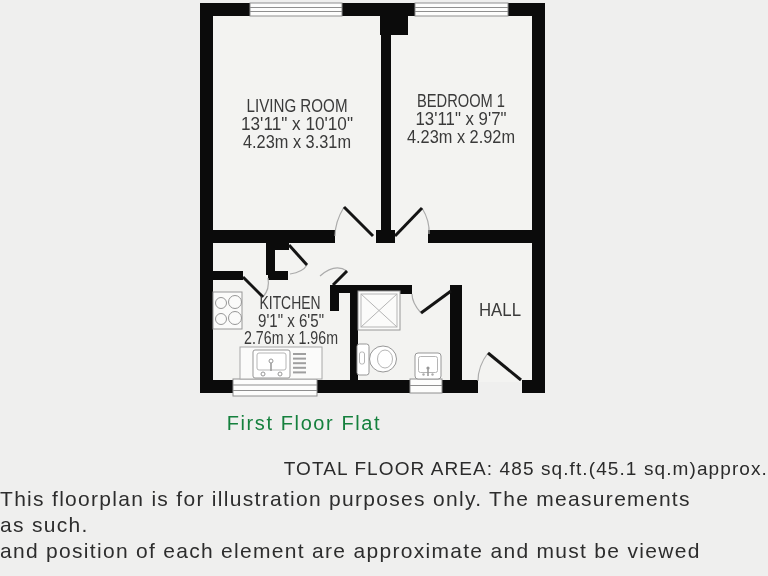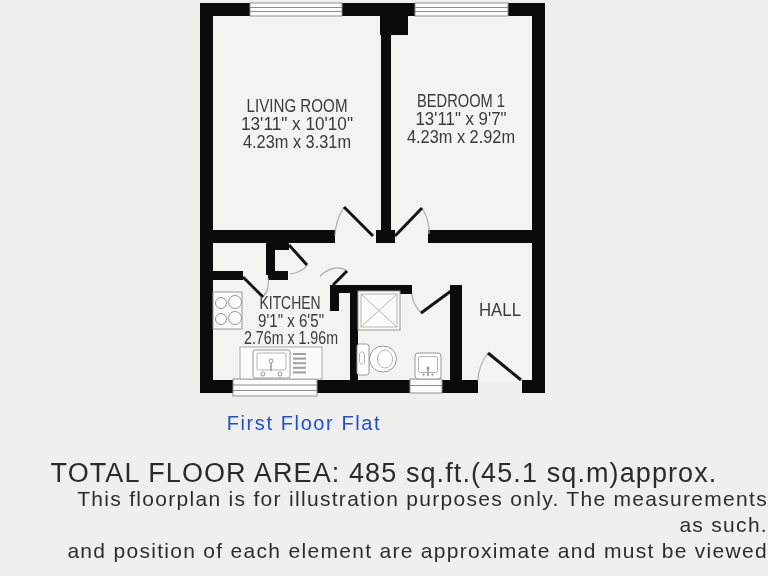--- a/index.html
+++ b/index.html
@@ -10,29 +10,29 @@
     color:#2d2d2d;
   }
   .plan-svg{position:absolute;left:0;top:0;}
   .plan-label{
     fill:#3a3a3a;
     font-family:"Liberation Sans",sans-serif;
     font-size:19px;
   }
   .footer-caption{
     position:absolute;top:412px;left:0;width:608px;
-    text-align:center;font-size:20px;letter-spacing:1.6px;color:#1d4ed8;
+    text-align:center;font-size:20px;letter-spacing:1.6px;color:#15803d;
   }
   .footer-total{
     position:absolute;top:458px;left:0;width:768px;
-    text-align:center;font-size:27px;letter-spacing:1.1px;color:#2b2b2b;
+    text-align:right;font-size:19px;letter-spacing:1.1px;color:#2b2b2b;
   }
   .footer-disclaimer{
     position:absolute;top:486px;left:0;width:768px;
-    text-align:right;font-size:21px;letter-spacing:1.3px;line-height:26px;color:#2d2d2d;
+    text-align:left;font-size:21px;letter-spacing:1.3px;line-height:26px;color:#2d2d2d;
   }
 </style>
 </head>
 <body>
 
 <div class="page">
 
   <svg class="plan-svg" width="768" height="405" viewBox="0 0 768 405">
 
     <rect x="203" y="6" width="329" height="376" fill="#f3f3f1"></rect>

